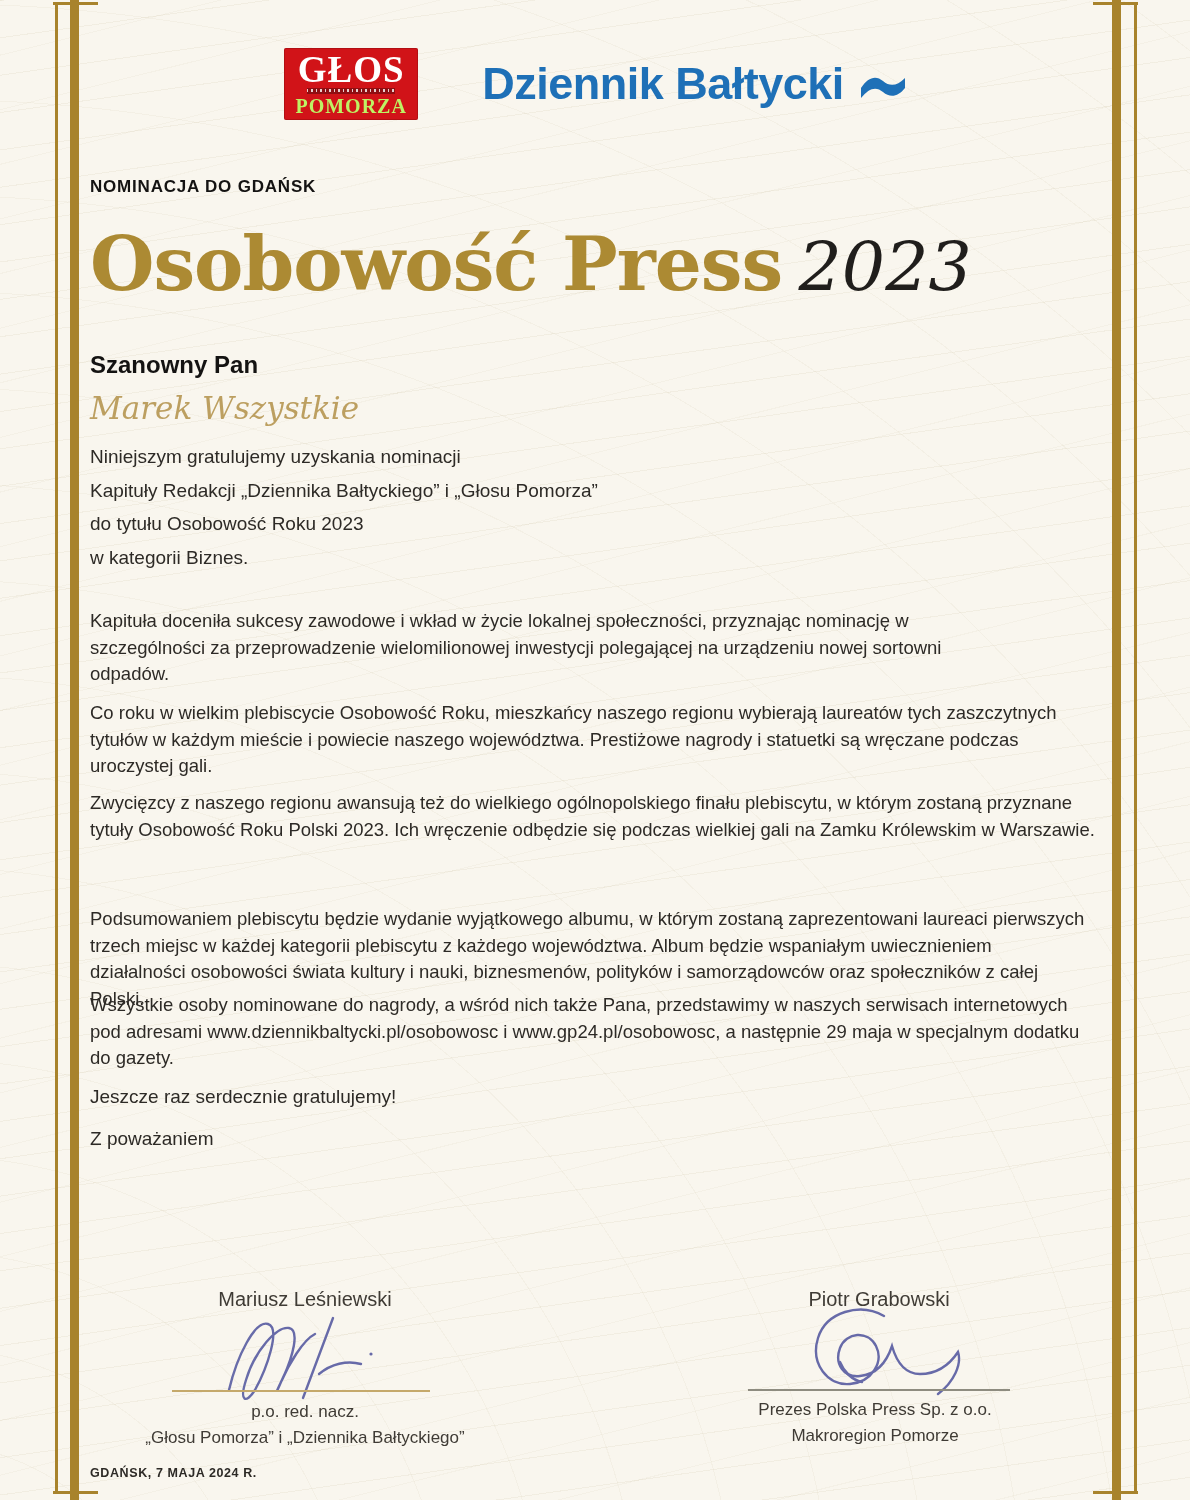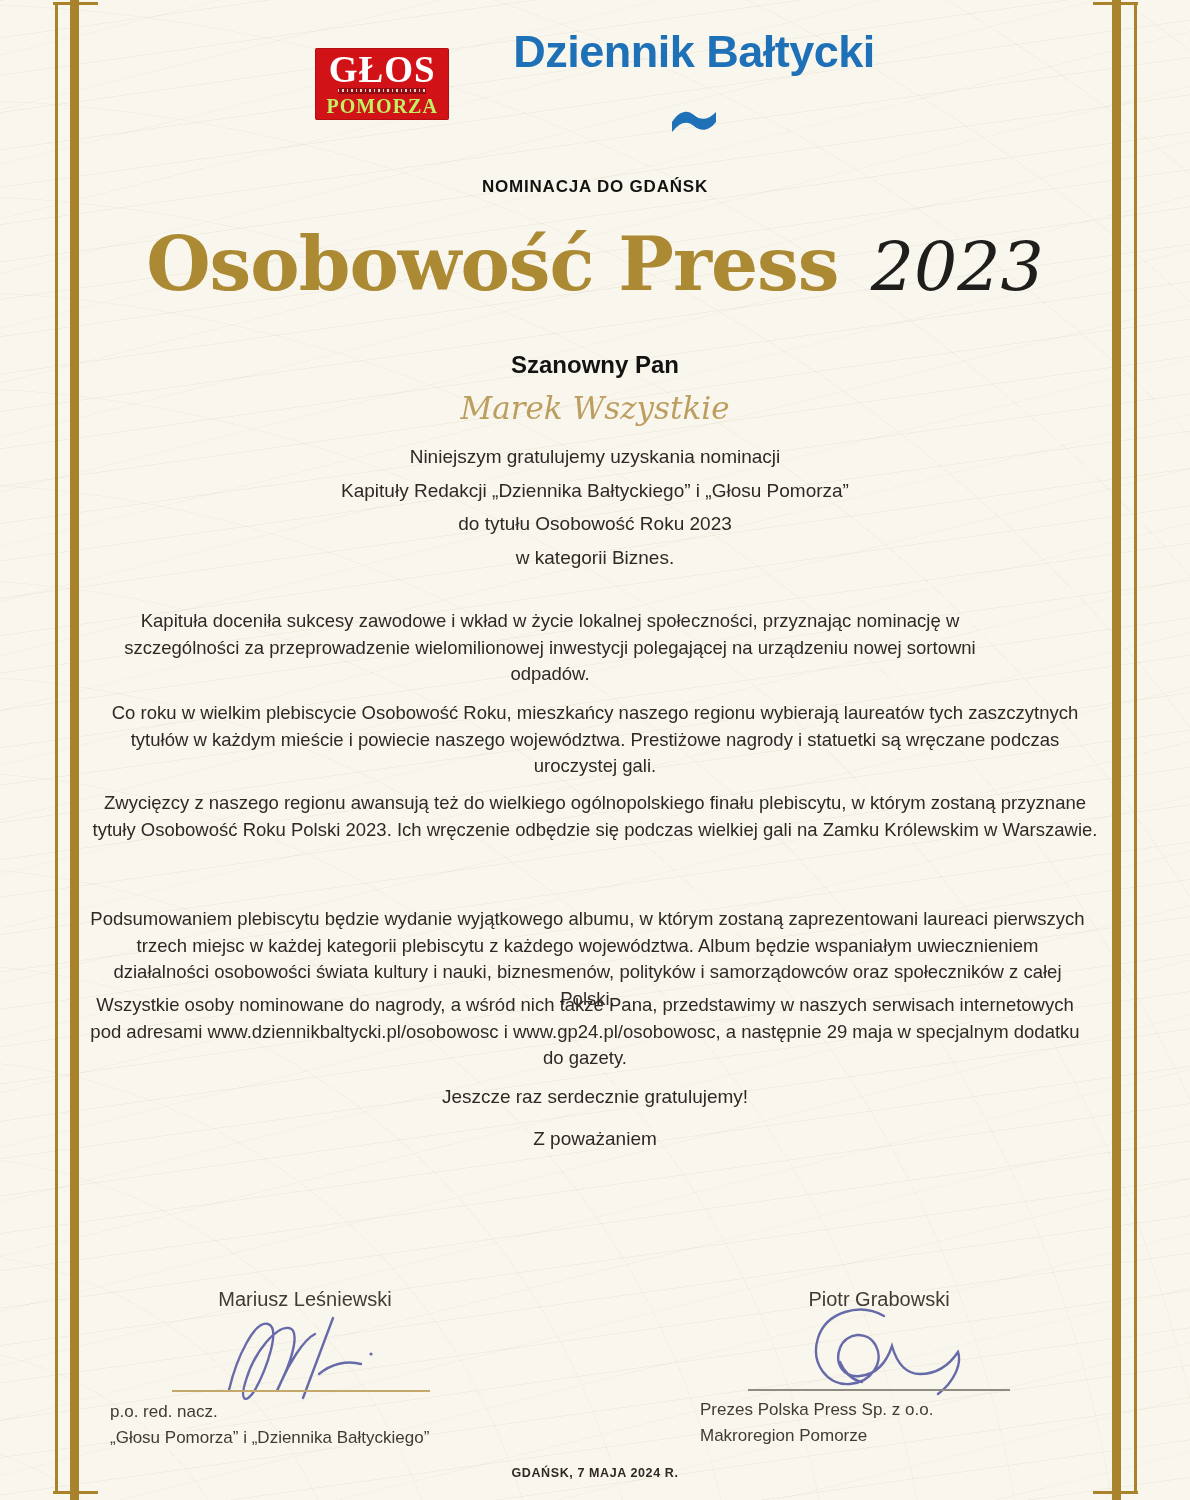--- a/index.html
+++ b/index.html
@@ -25,21 +25,21 @@
   .f-thick-l{left:70px;top:0;width:9px;height:1500px;}
   .f-thick-r{left:1112px;top:0;width:9px;height:1500px;}
   .f-thin-l{left:55px;top:2px;width:3px;height:1492px;}
   .f-thin-r{left:1134px;top:2px;width:3px;height:1492px;}
   .f-h{height:3px;width:45px;}
   .f-tl{left:53px;top:2px;}
   .f-tr{left:1093px;top:2px;}
   .f-bl{left:53px;top:1491px;}
   .f-br{left:1093px;top:1491px;}
 
-  .row{position:absolute;left:90px;width:1010px;text-align:center;}
+  .row{position:absolute;left:90px;width:1010px;}
 
   
   .logos{top:45px;display:flex;justify-content:center;align-items:center;gap:64px;height:78px;}
   .glos-logo{
     width:134px;height:72px;background:#D11318;border-radius:2px;
     display:flex;flex-direction:column;align-items:center;justify-content:center;
     box-shadow:inset 0 0 0 1px rgba(120,10,12,.35);
   }
   .glos-top{
     font-family:"Liberation Serif", serif;font-weight:700;color:#fff;
@@ -48,37 +48,37 @@
   .glos-band{
     width:88px;height:6px;background:#8F0D11;margin:1px 0 2px 0;
     background-image:repeating-linear-gradient(90deg, rgba(255,255,255,.8) 0 1.5px, transparent 1.5px 4.5px);
     background-size:100% 3px;background-position:center;background-repeat:no-repeat;
     background-color:#8F0D11;
   }
   .glos-bottom{
     font-family:"Liberation Serif", serif;font-weight:700;color:#bef264;
     font-size:20px;line-height:20px;letter-spacing:1px;
   }
-  .db-logo{display:flex;align-items:center;gap:16px;flex-direction:column;}
+  .db-logo{display:flex;align-items:center;gap:16px;}
   .db-text{
     font-family:"Liberation Sans", sans-serif;font-weight:700;
     font-size:45px;letter-spacing:-0.5px;color:#1E70B7;
   }
   .db-wave{margin-top:14px;}
 
   .kicker{top:177px;font-size:17px;font-weight:700;letter-spacing:0.8px;color:#141312;}
 
   .title{top:214px;line-height:100px;white-space:nowrap;}
   .title-gold{
     font-family:"DejaVu Serif","Liberation Serif",serif;font-weight:700;
     font-size:74px;color:#AC8A33;letter-spacing:-1px;
   }
   .title-year{
     font-family:"DejaVu Serif","Liberation Serif",serif;font-style:italic;font-weight:400;
-    font-size:68px;color:#201E1C;margin-left:28px;
+    font-size:68px;color:#201E1C;margin-left:12px;
   }
 
   .salutation{top:351px;font-size:24px;font-weight:700;color:#141312;}
   .recipient{
     top:390px;font-family:"DejaVu Serif","Liberation Serif",serif;
     font-style:italic;font-size:31px;color:#BC9F60;
   }
 
   .intro{top:440px;font-size:19px;line-height:33.5px;color:#2D2A26;}
 
@@ -94,21 +94,21 @@
 
   .sig-name{position:absolute;top:1288px;font-size:20px;color:#3F3B35;text-align:center;}
   .sig-name-l{left:150px;width:310px;}
   .sig-name-r{left:724px;width:310px;}
   .sig-scribble{position:absolute;}
   .sig-scribble-l{left:215px;top:1312px;}
   .sig-scribble-r{left:788px;top:1302px;}
   .sig-line{position:absolute;height:1.5px;}
   .sig-line-l{left:172px;top:1390px;width:258px;background:#C5A96B;}
   .sig-line-r{left:748px;top:1389px;width:262px;background:#8E8C80;}
-  .sig-role{position:absolute;font-size:17px;line-height:26px;color:#3F3B35;}
+  .sig-role{position:absolute;font-size:17px;line-height:26px;color:#3F3B35;text-align:center;}
   .sig-role-l{left:110px;top:1399px;width:390px;}
   .sig-role-r{left:700px;top:1397px;width:350px;}
 
   .footer{top:1466px;font-size:12.5px;font-weight:600;letter-spacing:0.6px;color:#2D2A26;}
 </style>
 </head>
 <body>
 
 <div class="page">
 

